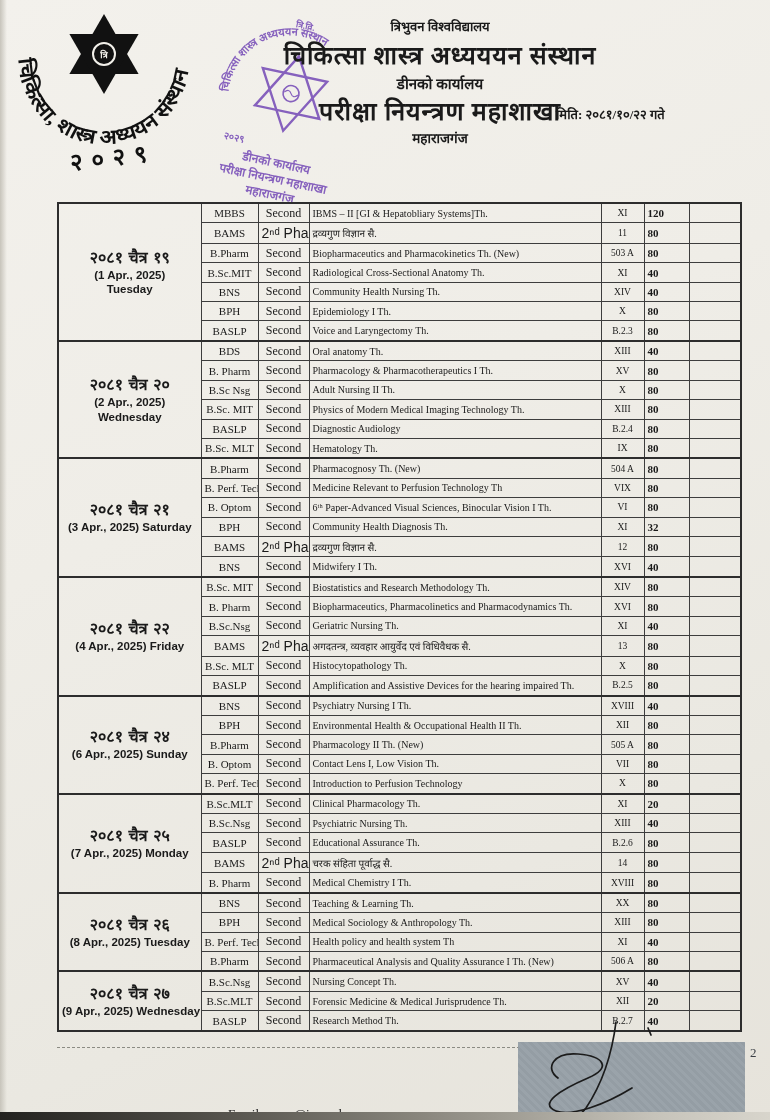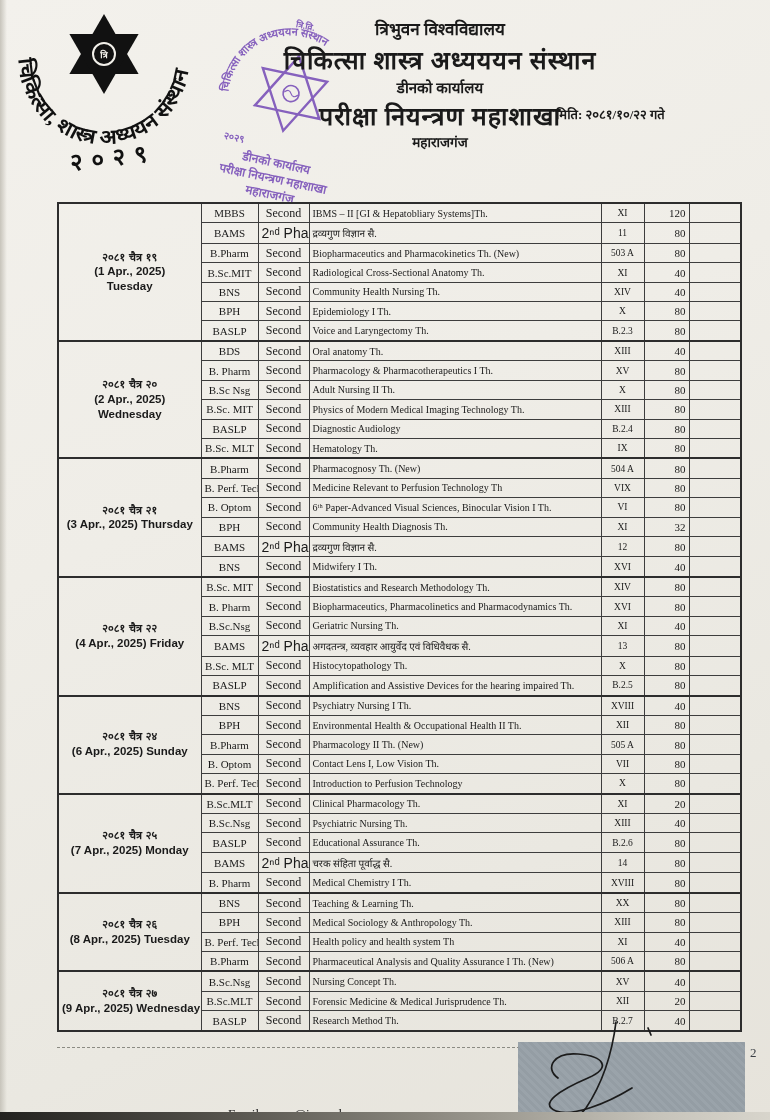--- a/index.html
+++ b/index.html
@@ -6,21 +6,21 @@
   .page{position:relative;width:770px;height:1120px;margin:0 auto;overflow:hidden;
         background:linear-gradient(155deg,#f3f1ec 0%,#efede7 40%,#eae8e1 75%,#e6e3db 100%);
         font-family:"Liberation Serif",serif;color:#1a1a1a;}
   .edge-left{position:absolute;left:0;top:0;width:7px;height:100%;
         background:linear-gradient(to right,#c7c4bb,rgba(0,0,0,0));}
   .edge-bottom{position:absolute;left:0;top:1112px;width:770px;height:8px;
         background:linear-gradient(to right,#23221f 0%,#4d4b45 25%,#8a877e 55%,#c6c3ba 85%,#d8d5cc 100%);}
 
   
   .hdr-center{position:absolute;left:225px;top:20px;width:430px;text-align:center;line-height:1.15;}
-  .hdr-uni{font-size:17px;font-weight:bold;}
+  .hdr-uni{font-size:13px;font-weight:bold;}
   .hdr-inst{font-size:25px;font-weight:bold;margin-top:7px;letter-spacing:1px;}
   .hdr-dean{font-size:15px;font-weight:bold;margin-top:5px;}
   .hdr-div{font-size:25px;font-weight:bold;margin-top:5px;letter-spacing:1px;}
   .hdr-loc{font-size:13.5px;font-weight:bold;margin-top:4px;}
   .hdr-right{position:absolute;left:556px;top:106px;width:214px;font-size:13px;font-weight:bold;line-height:1.42;}
   .hdr-date{}
 
   
   .logo{position:absolute;left:12px;top:4px;}
   .logo text{font-weight:bold;}
@@ -29,28 +29,28 @@
   .stamp{position:absolute;left:172px;top:14px;transform:rotate(12deg);opacity:.82;}
   .stamp text{fill:#6f42b4;font-weight:bold;}
   .stamp .ln{stroke:#6f42b4;fill:none;}
 
   
   .tablewrap{position:absolute;left:57px;top:202px;width:683px;height:830px;}
   table.sched{width:100%;height:100%;border-collapse:collapse;table-layout:fixed;border:2px solid #2d2d2d;}
   table.sched td{border:1px solid #3d3d3d;padding:0 3px;overflow:hidden;white-space:nowrap;vertical-align:middle;}
   tr.group-start td{border-top:2px solid #2d2d2d;}
   .c-date{text-align:center;line-height:1.25;}
-  .date-np{font-size:11px;font-weight:bold;font-family:"DejaVu Sans",sans-serif;}
+  .date-np{font-size:16px;font-weight:bold;font-family:"DejaVu Sans",sans-serif;}
   .date-en{font-size:11.5px;font-weight:bold;font-family:Liberation Sans, sans-serif;}
   .c-prog{text-align:center;font-size:11px;}
   .c-phase{text-align:center;font-size:12px;}
   .c-phase.phase-sans{font-family:"Liberation Sans",sans-serif;font-size:14px;}
   .c-subj{text-align:left;font-size:10px;padding-left:5px;}
   .c-code{text-align:center;font-size:9.5px;}
-  .c-marks{text-align:right;font-size:11px;font-weight:normal;}
+  .c-marks{text-align:left;font-size:11px;font-weight:bold;}
 
   
   .footer-line{position:absolute;left:57px;top:1047px;width:683px;border-top:1px dashed #8b8b83;}
   .email{position:absolute;left:228px;top:1106px;font-size:13px;}
   .email .addr{text-decoration:underline;}
   .scan-box{position:absolute;left:518px;top:1042px;width:227px;height:71px;
         background:repeating-linear-gradient(45deg,#9aa3aa 0 3px,#949da4 3px 6px);}
   .page-num{position:absolute;left:750px;top:1045px;font-size:13px;color:#3a3f45;}
   .signature{position:absolute;left:520px;top:1016px;}
 </style>
@@ -230,21 +230,21 @@
             <td class="c-prog">B.Sc. MLT</td>
             <td class="c-phase">Second</td>
             <td class="c-subj">Hematology Th.</td>
             <td class="c-code">IX</td>
             <td class="c-marks">80</td>
             <td class="c-blank"></td>
           </tr>
           <tr class="group-start">
             <td rowspan="6" class="c-date">
               <div class="date-np">२०८१ चैत्र २१</div>
-              <div class="date-en">(3 Apr., 2025) Thursday</div>
+              <div class="date-en">(3 Apr., 2025) Saturday</div>
             </td>
             <td class="c-prog">B.Pharm</td>
             <td class="c-phase">Second</td>
             <td class="c-subj">Pharmacognosy Th. (New)</td>
             <td class="c-code">504 A</td>
             <td class="c-marks">80</td>
             <td class="c-blank"></td>
           </tr>
           <tr>
             <td class="c-prog">B. Perf. Tech.</td>

